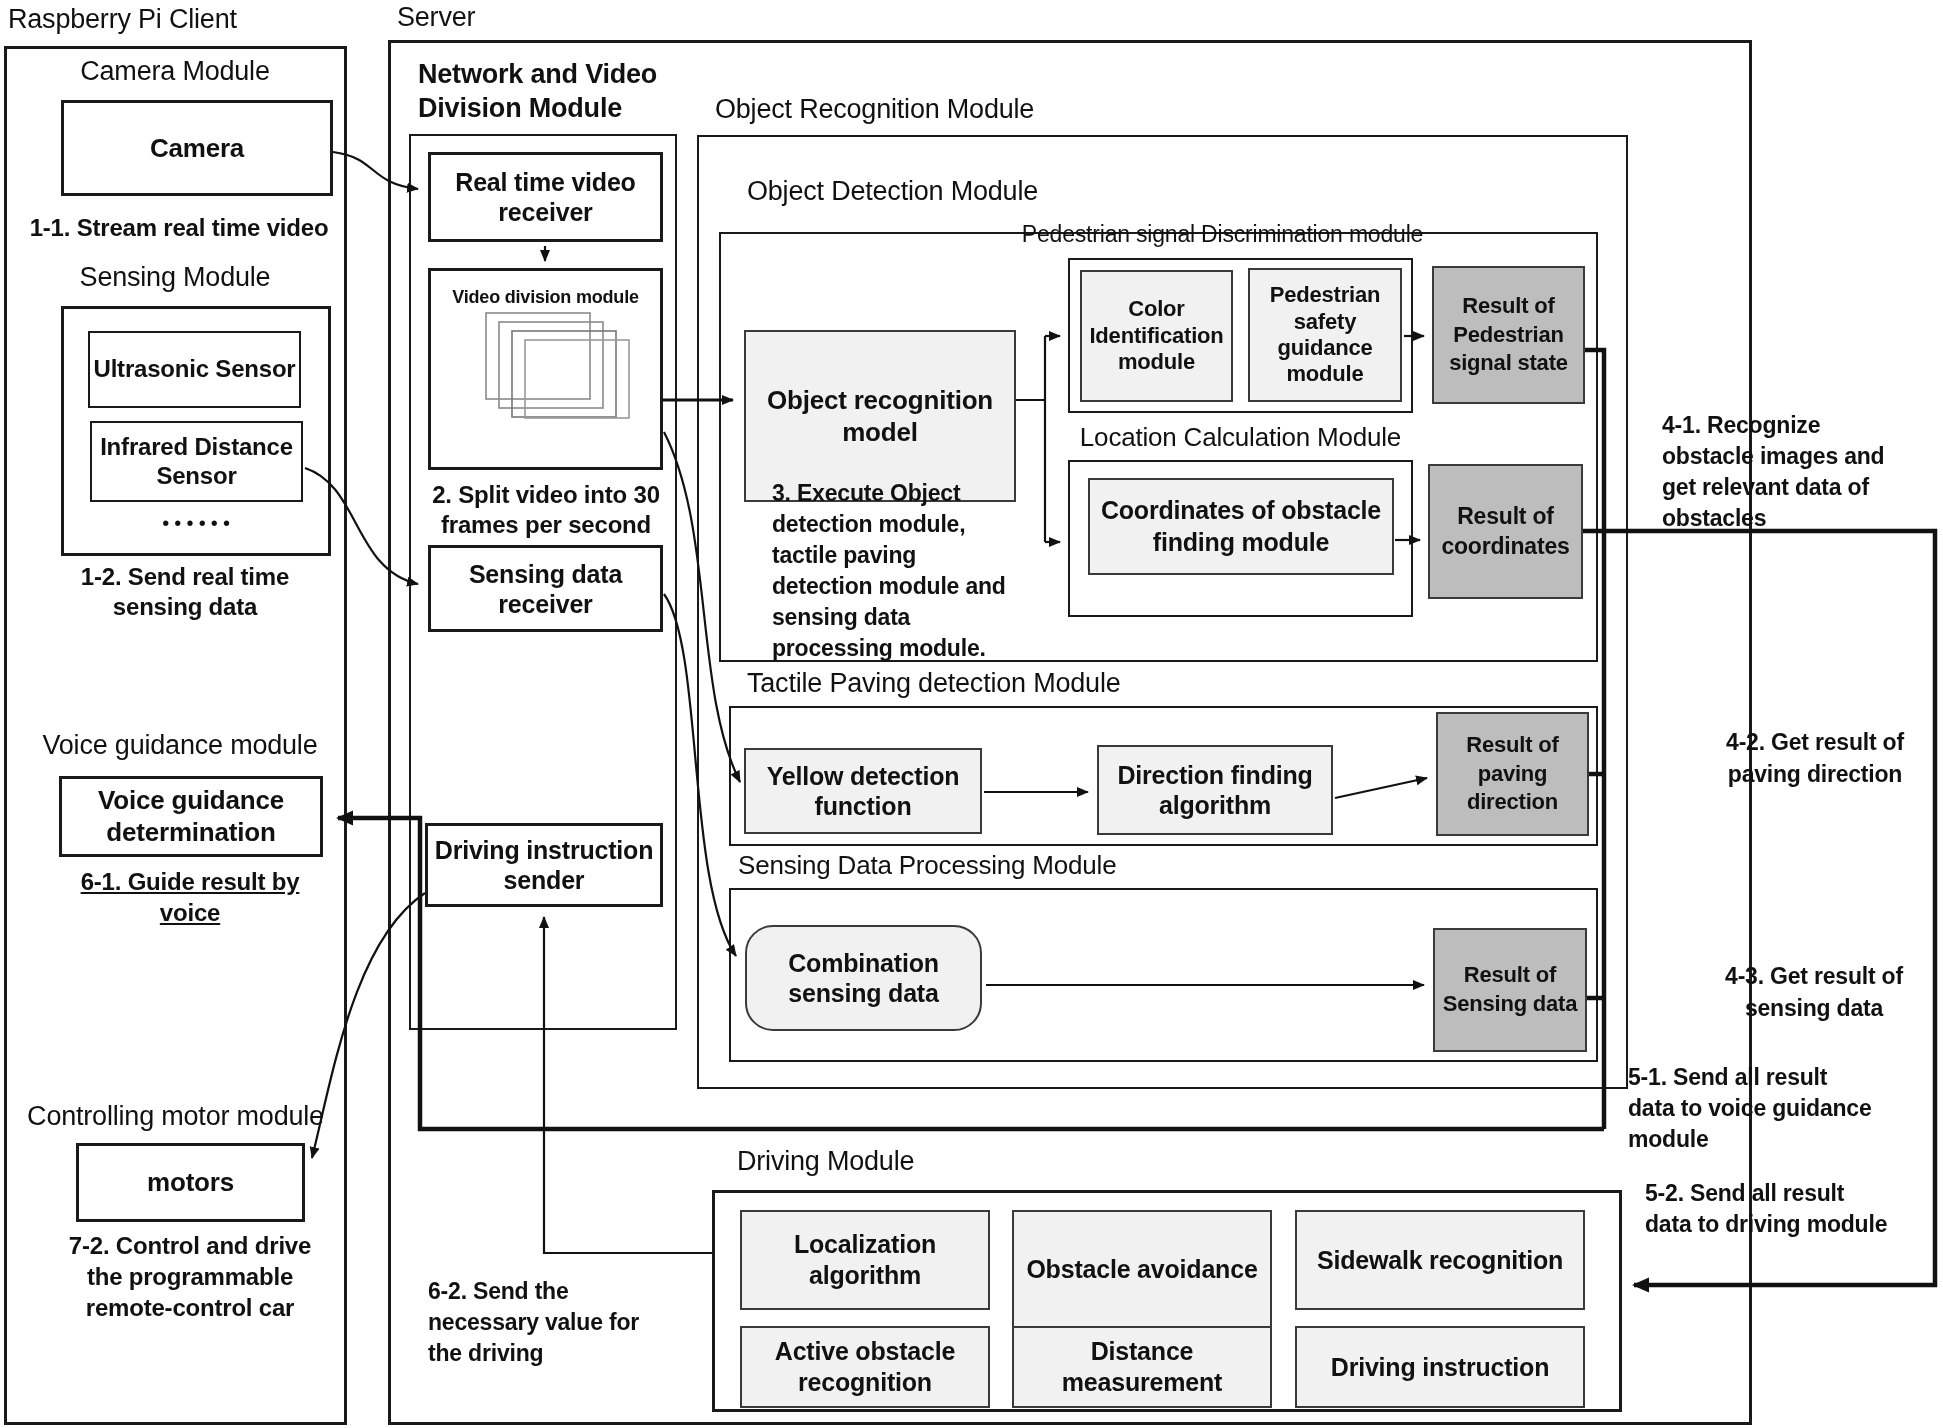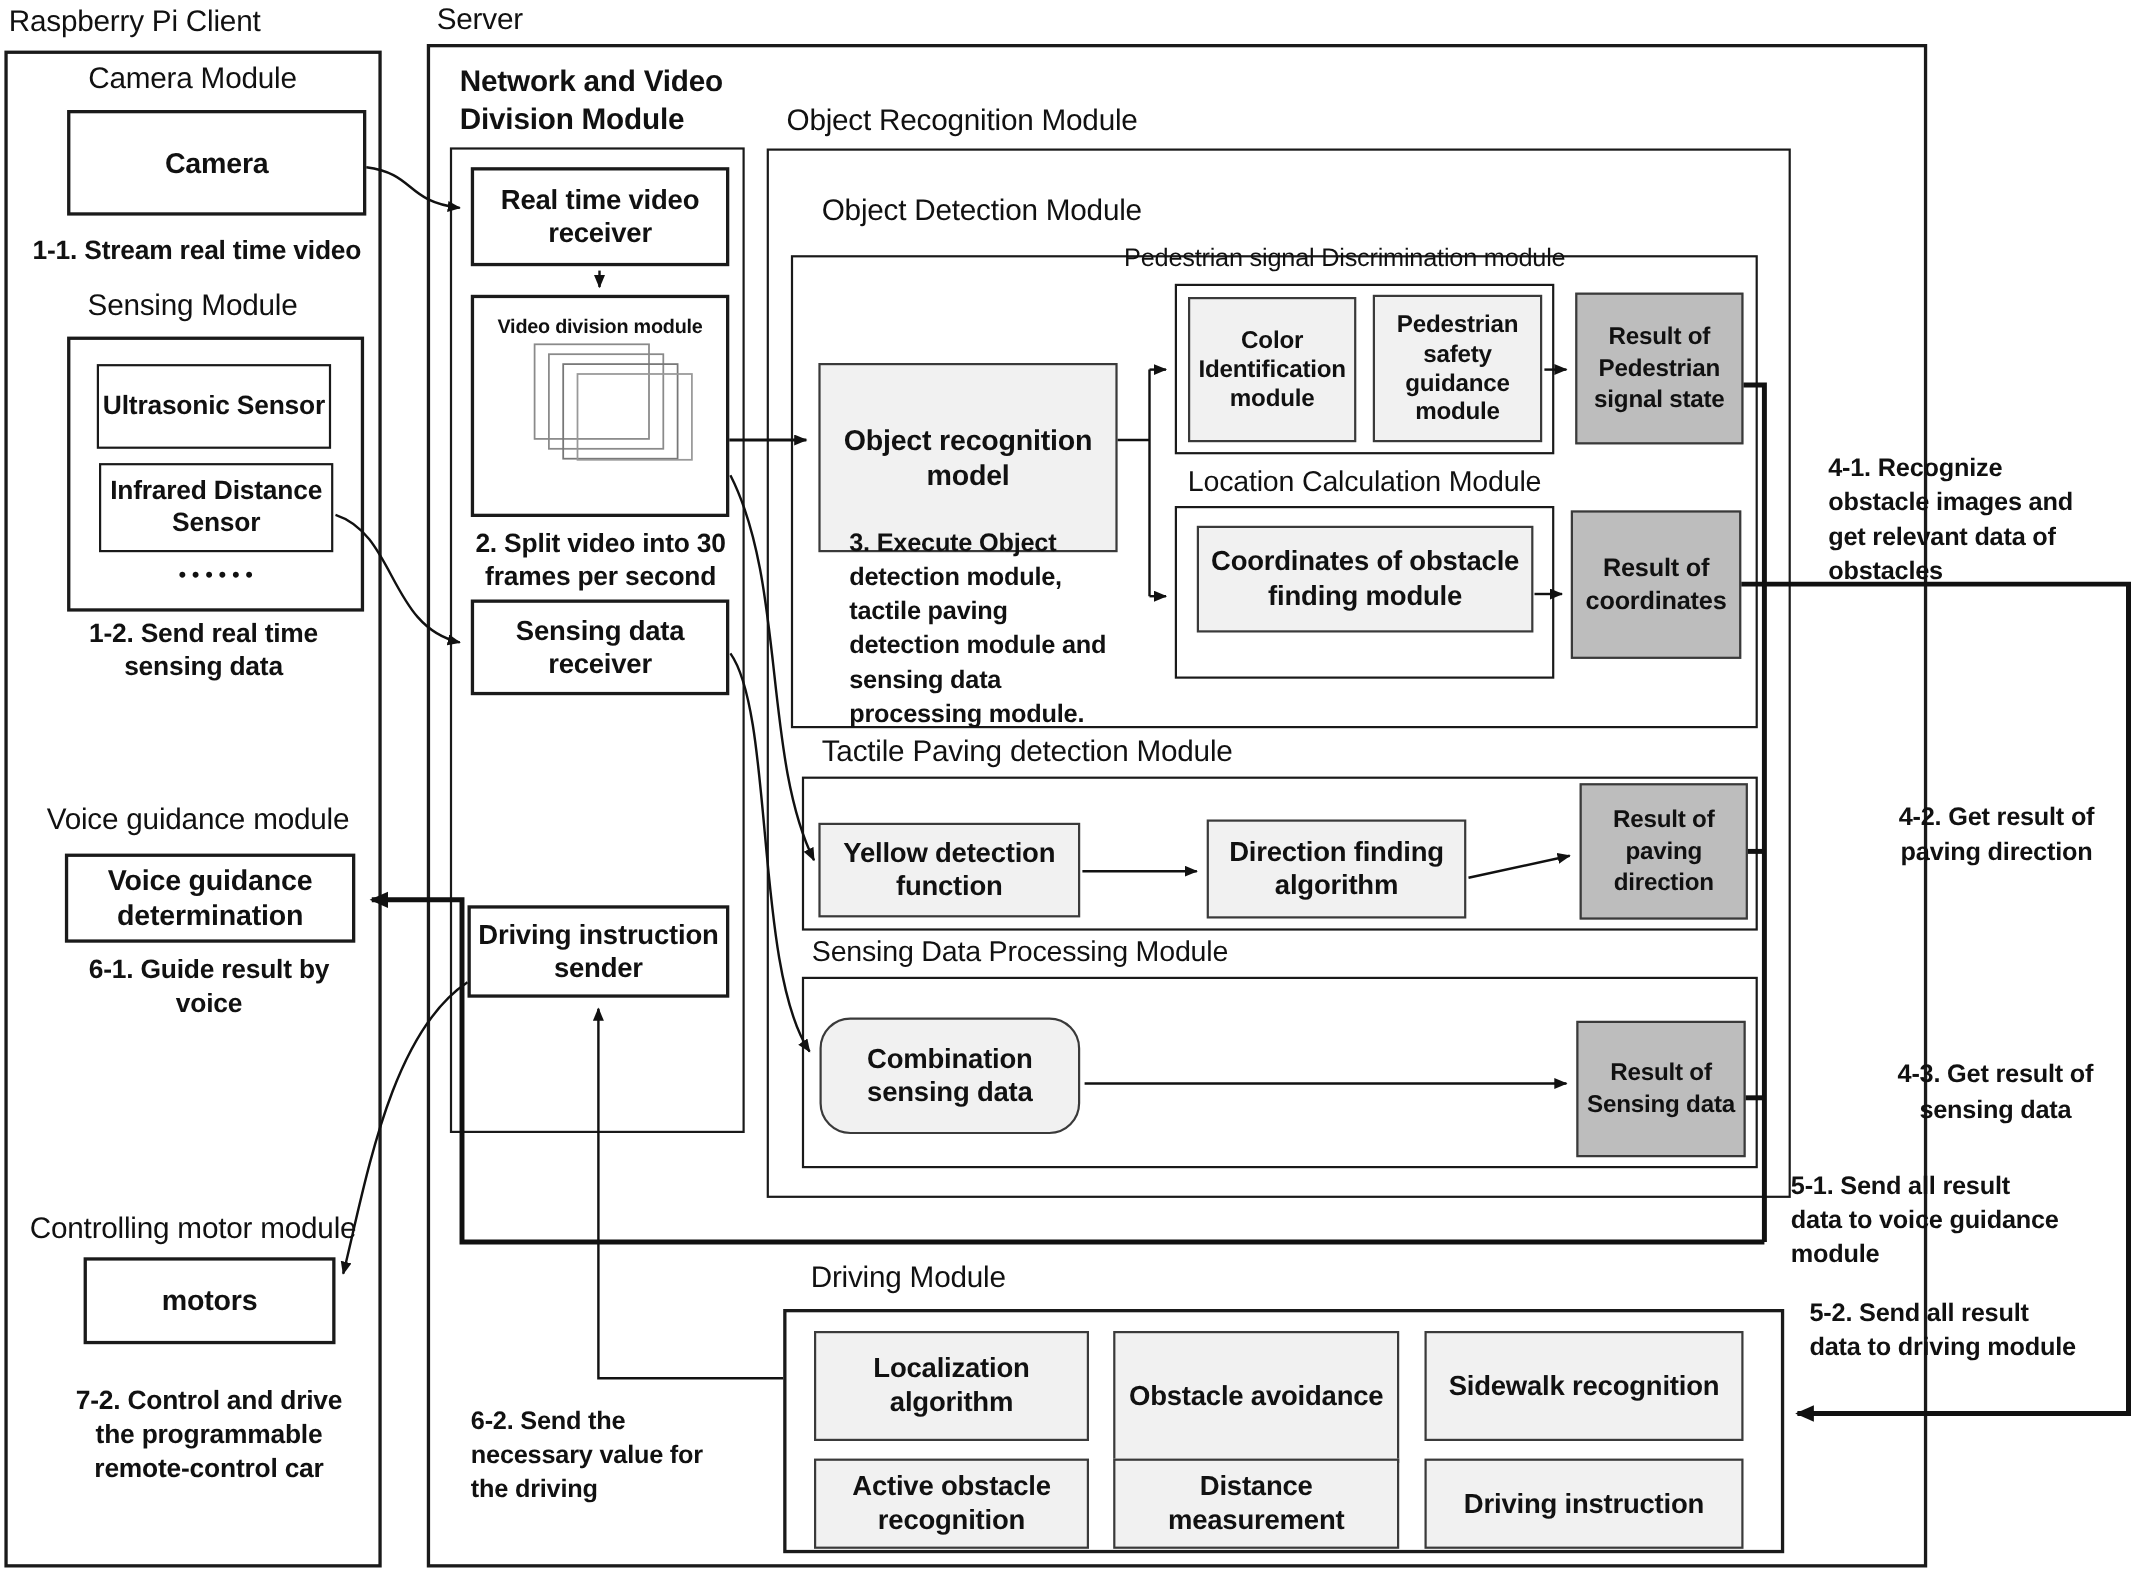--- a/index.html
+++ b/index.html
@@ -31,25 +31,25 @@
 
   <div class="abs lbl ctr" style="left:40px;top:260px;width:270px;height:34px;font-size:27px;">Sensing Module</div>
   <div class="abs box" style="left:61px;top:306px;width:270px;height:250px;"></div>
   <div class="abs box2 ctr wrap" style="left:88px;top:331px;width:213px;height:77px;font-size:24px;line-height:1.2;">Ultrasonic Sensor</div>
   <div class="abs box2 ctr wrap" style="left:90px;top:421px;width:213px;height:81px;font-size:24px;line-height:1.2;">Infrared Distance Sensor</div>
   <div class="abs lbl ctr" style="left:61px;top:506px;width:270px;height:34px;font-size:20px;">• • • • • •</div>
   <div class="abs wrap notec" style="left:60px;top:562px;width:250px;font-size:24px;line-height:1.25;">1-2. Send real time sensing data</div>
 
   <div class="abs lbl ctr" style="left:15px;top:728px;width:330px;height:34px;font-size:27px;">Voice guidance module</div>
   <div class="abs box ctr wrap" style="left:59px;top:776px;width:264px;height:81px;font-size:26px;line-height:1.2;">Voice guidance determination</div>
-  <div class="abs wrap notec" style="left:80px;top:866px;width:220px;font-size:24px;line-height:1.3;">6-1. Guide result by voice</div>
+  <div class="abs wrap notec" style="left:80px;top:866px;width:220px;font-size:24px;line-height:1.3;text-decoration:underline;">6-1. Guide result by voice</div>
 
   <div class="abs lbl ctr" style="left:4px;top:1098px;width:343px;height:36px;font-size:27px;">Controlling motor module</div>
   <div class="abs box ctr wrap" style="left:76px;top:1143px;width:229px;height:79px;font-size:26px;">motors</div>
-  <div class="abs wrap notec" style="left:68px;top:1230px;width:244px;font-size:24px;line-height:1.3;margin-top:28px;">7-2. Control and drive the programmable remote-control car</div>
+  <div class="abs wrap notec" style="left:68px;top:1230px;width:244px;font-size:24px;line-height:1.3;">7-2. Control and drive the programmable remote-control car</div>
 
   <div class="abs lbl" style="left:397px;top:2px;font-size:27px;">Server</div>
   <div class="abs box" style="left:388px;top:40px;width:1364px;height:1385px;"></div>
 
   <div class="abs wrap" style="left:418px;top:58px;width:266px;font-size:27px;line-height:1.25;">Network and Video Division Module</div>
   <div class="abs box2" style="left:409px;top:134px;width:268px;height:896px;border-width:2.5px;"></div>
   <div class="abs box ctr wrap" style="left:428px;top:152px;width:235px;height:90px;font-size:25px;line-height:1.2;">Real time video receiver</div>
 
   <div class="abs box" style="left:428px;top:268px;width:235px;height:202px;">
     <div class="wrap notec" style="margin-top:16px;font-size:18px;line-height:1.2;">Video division module</div>

